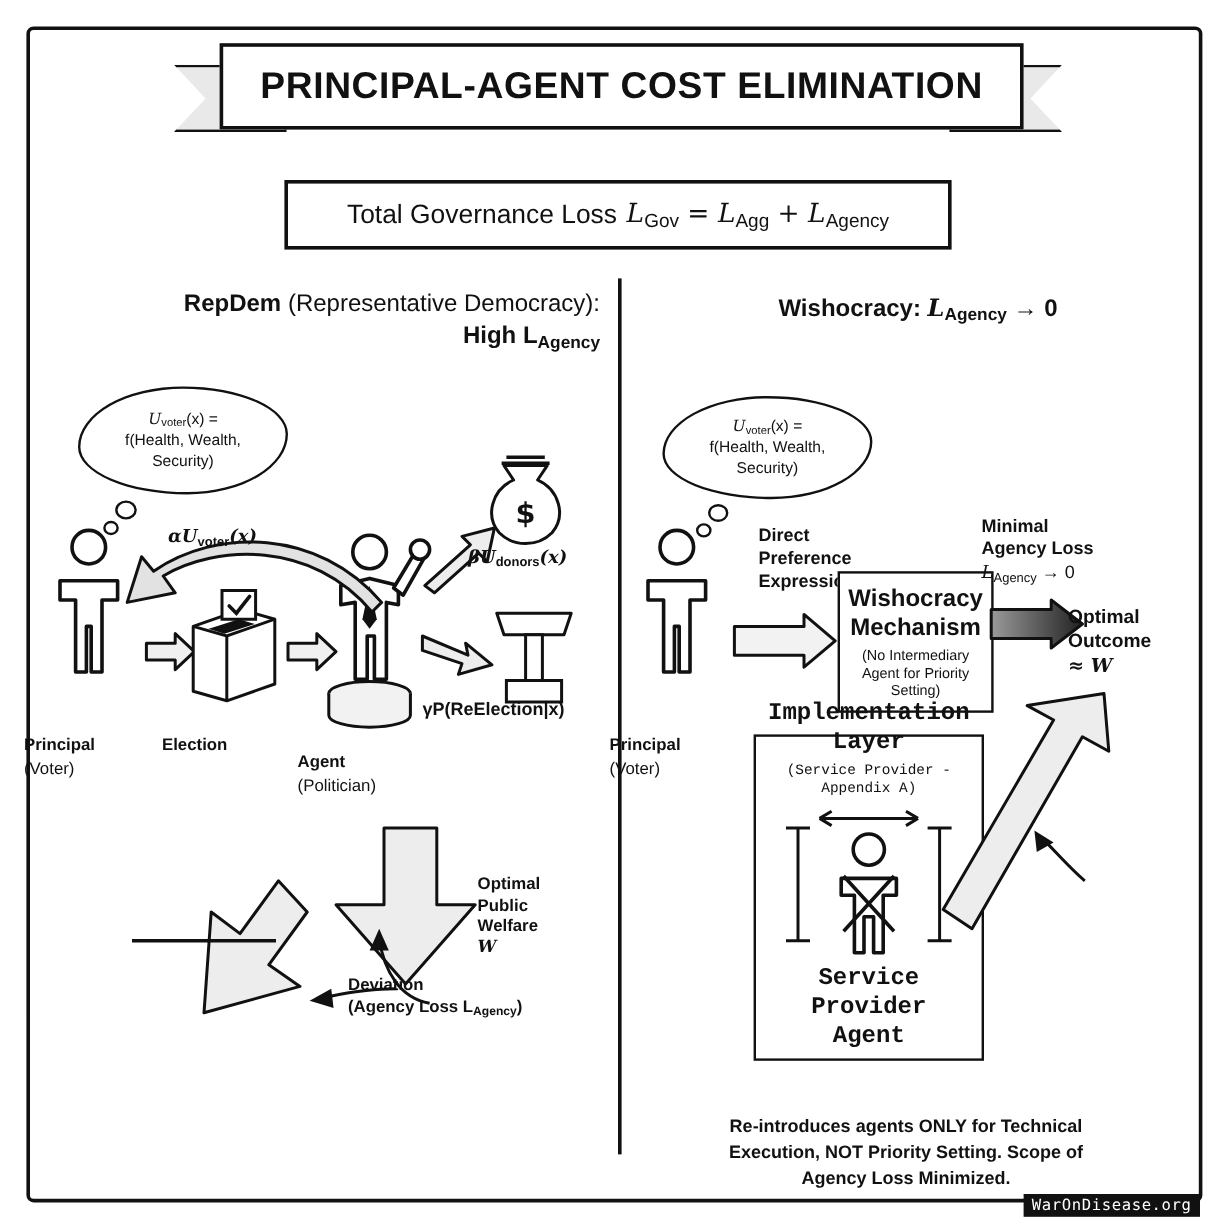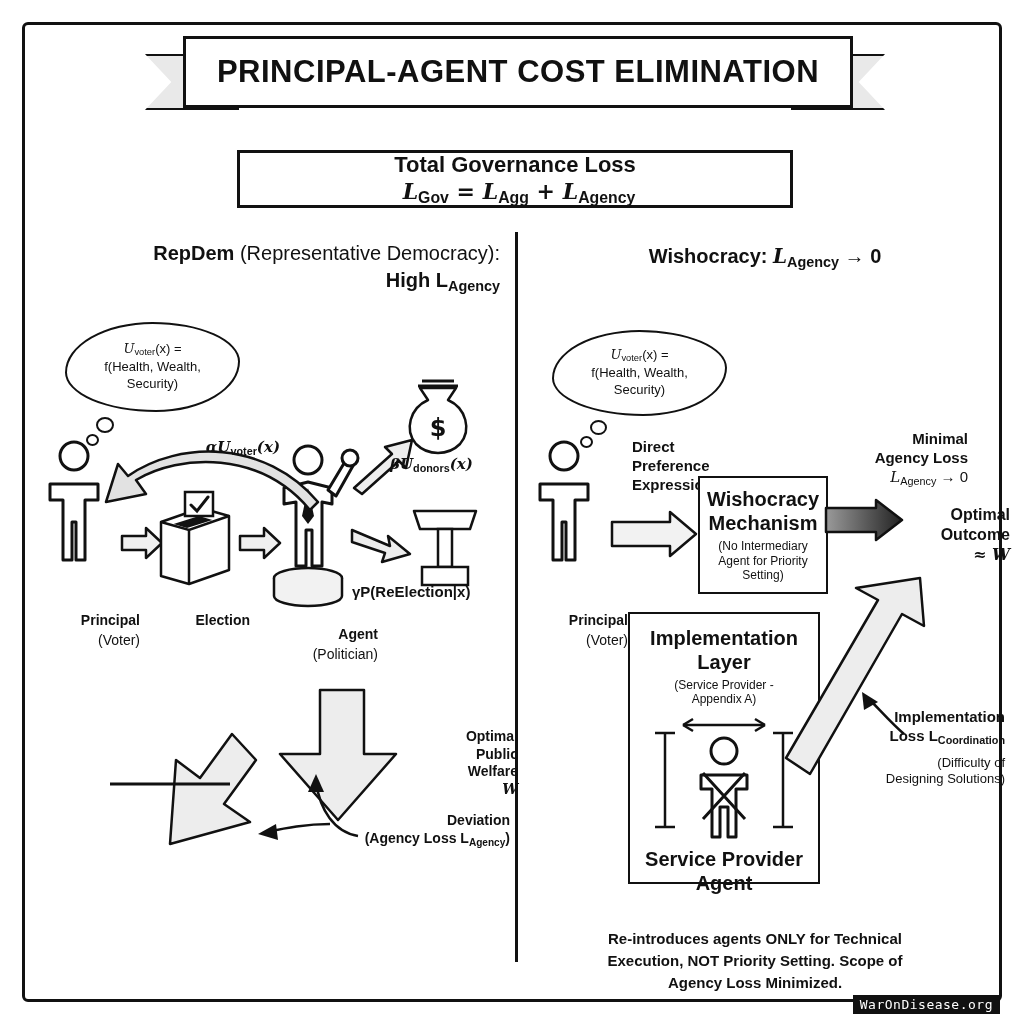--- a/index.html
+++ b/index.html
@@ -85,22 +85,21 @@
     left: 237px;
     top: 150px;
     width: 550px;
     height: 52px;
     border: 3px solid #111;
     background: #fff;
     display: flex;
     align-items: center;
     justify-content: center;
     font-size: 22px;
-    font-weight: bold;
-    flex-direction: column;
+    font-weight: normal;
   }
   .eqbox-shadow {
     position: absolute;
     left: 243px;
     top: 156px;
     width: 550px;
     height: 52px;
     background: #dedede;
   }
   
@@ -121,21 +120,21 @@
     line-height: 1.35;
   }
   .col-head .reg {
     font-weight: normal;
   }
   
   .lbl {
     position: absolute;
     font-size: 14px;
     line-height: 1.25;
-    text-align: right;
+    text-align: left;
   }
   .lbl.bold { font-weight: bold; }
   .lbl.b15 { font-size: 15px; font-weight: bold; }
   .mathit { font-style: italic; font-family: "DejaVu Serif", serif; }
   .sub { font-size: 0.72em; vertical-align: -0.25em; }
   
   .cloud {
     position: absolute;
     border: 2.5px solid #111;
     border-radius: 50% 50% 48% 52% / 56% 44% 56% 44%;
@@ -396,21 +395,21 @@
     <div>Agency Loss</div>
     <div style="font-weight:normal;"><span class="mathit">L</span><span class="sub">Agency</span><span> → 0</span></div>
   </div>
 
   <div class="lbl bold" style="left:890px; top:505px; width:120px; font-size:16px;">
     <div>Optimal</div>
     <div>Outcome</div>
     <div class="mathit">≈ W</div>
   </div>
 
-  <div class="box" style="left:628px; top:612px; width:192px; height:272px; justify-content:space-between; padding-top:12px;">
+  <div class="box" style="left:628px; top:612px; width:192px; height:272px; justify-content:flex-end; padding-top:12px;font-family:Liberation Mono, monospace;">
     <div class="bt">Implementation Layer</div>
     <div class="bs">(Service Provider -</div>
     <div class="bs" style="margin-top:0;">Appendix A)</div>
 
     <svg width="150" height="130" style="margin-top:8px;">
       <path d="M16 18 L16 112" stroke="#111" stroke-width="2.5"></path>
       <path d="M6 18 L26 18 M6 112 L26 112" stroke="#111" stroke-width="2.5"></path>
       <path d="M134 18 L134 112" stroke="#111" stroke-width="2.5"></path>
       <path d="M124 18 L144 18 M124 112 L144 112" stroke="#111" stroke-width="2.5"></path>
       <path d="M34 10 L116 10" stroke="#111" stroke-width="2.5"></path>
@@ -425,26 +424,20 @@
   </div>
 
   <svg class="figure" style="left:770px; top:560px;" width="170" height="270">
     <path d="M150 18 L154 66 L132 54 L40 214 L16 198 L108 40 L86 28 Z" fill="#ededed" stroke="#111" stroke-width="2.5" stroke-linejoin="round"></path>
   </svg>
 
   <svg class="figure" style="left:852px; top:690px;" width="60" height="48">
     <path d="M52 44 C40 34, 28 20, 16 8" fill="none" stroke="#111" stroke-width="2.5"></path>
     <path d="M10 2 L26 12 L12 20 Z" fill="#111"></path>
   </svg>
-  <div class="lbl bold" style="left:830px; top:708px; width:175px; font-size:15px;">
-    <div>Implementation</div>
-    <div><span>Loss L</span><span class="sub">Coordination</span></div>
-    <div style="font-weight:normal; font-size:13px; margin-top:8px;">(Difficulty of</div>
-    <div style="font-weight:normal; font-size:13px;">Designing Solutions)</div>
-  </div>
 
   <div class="caption" style="left:540px; top:928px; width:430px;">
     <div>Re-introduces agents ONLY for Technical</div>
     <div>Execution, NOT Priority Setting. Scope of</div>
     <div>Agency Loss Minimized.</div>
   </div>
 
   <div class="watermark">WarOnDisease.org</div>
 </div>
 

